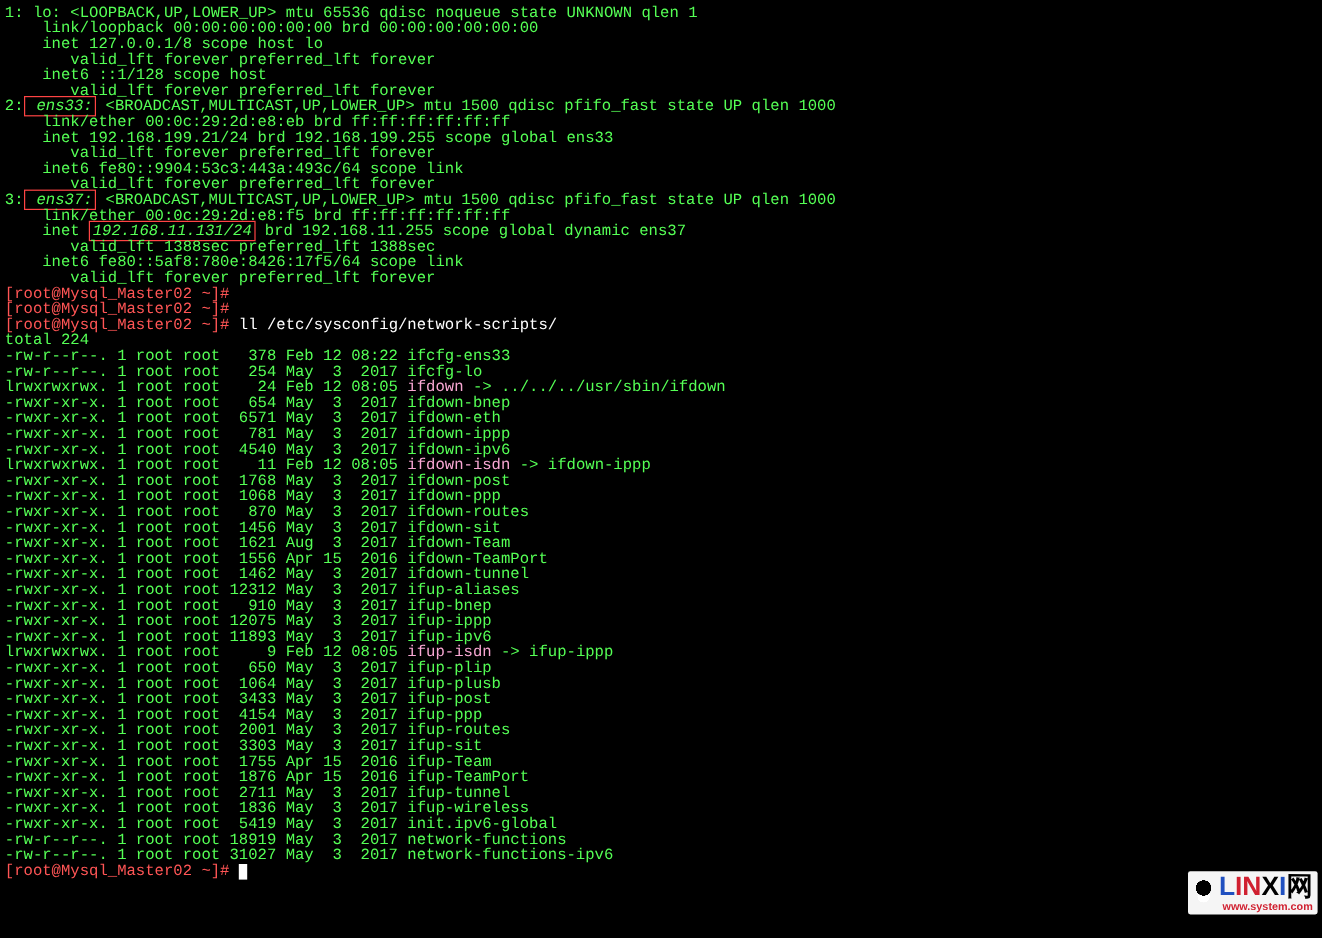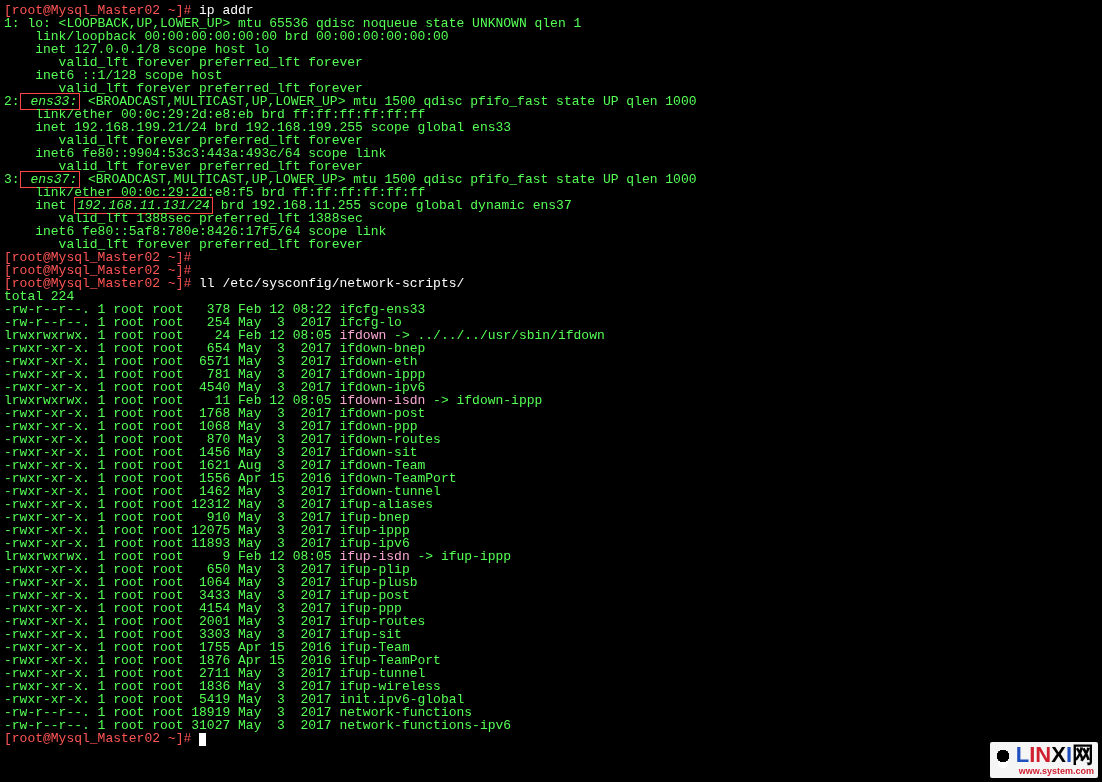--- a/index.html
+++ b/index.html
@@ -25,21 +25,21 @@
   .cursor {
     display: inline-block;
     width: 7px;
     height: 13px;
     background: #ffffff;
     vertical-align: text-bottom;
   }
   .logo {
     position: absolute;
     right: 4px;
-    bottom: 4px;
+    bottom: 20px;
     background: rgba(255,255,255,0.96);
     padding: 2px 4px;
     font-family: Arial, sans-serif;
     font-weight: bold;
     border-radius: 2px;
     line-height: 1;
   }
   .logo .big { font-size: 22px; }
   .logo .blue { color: #2050c0; }
   .logo .red2 { color: #d02030; }
@@ -49,21 +49,20 @@
     display:inline-block; width:18px; height:20px; vertical-align: middle;
     background: radial-gradient(circle at 50% 35%, #000 40%, transparent 41%),
                 radial-gradient(circle at 50% 70%, #fff 30%, transparent 31%);
     border-radius: 50% 50% 40% 40%;
   }
 </style>
 </head>
 <body>
 
 <div id="terminal">
-    <div class="line"><span class="red">[root@Mysql_Master02 ~]#</span> <span class="white">ip addr</span></div>
     <div class="line"><span class="green">1: lo: &lt;LOOPBACK,UP,LOWER_UP&gt; mtu 65536 qdisc noqueue state UNKNOWN qlen 1</span></div>
     <div class="line"><span class="green">    link/loopback 00:00:00:00:00:00 brd 00:00:00:00:00:00</span></div>
     <div class="line"><span class="green">    inet 127.0.0.1/8 scope host lo</span></div>
     <div class="line"><span class="green">       valid_lft forever preferred_lft forever</span></div>
     <div class="line"><span class="green">    inet6 ::1/128 scope host</span></div>
     <div class="line"><span class="green">       valid_lft forever preferred_lft forever</span></div>
     <div class="line"><span class="green">2:</span><span class="green redbox"> ens33:</span><span class="green"> &lt;BROADCAST,MULTICAST,UP,LOWER_UP&gt; mtu 1500 qdisc pfifo_fast state UP qlen 1000</span></div>
     <div class="line"><span class="green">    link/ether 00:0c:29:2d:e8:eb brd ff:ff:ff:ff:ff:ff</span></div>
     <div class="line"><span class="green">    inet 192.168.199.21/24 brd 192.168.199.255 scope global ens33</span></div>
     <div class="line"><span class="green">       valid_lft forever preferred_lft forever</span></div>

